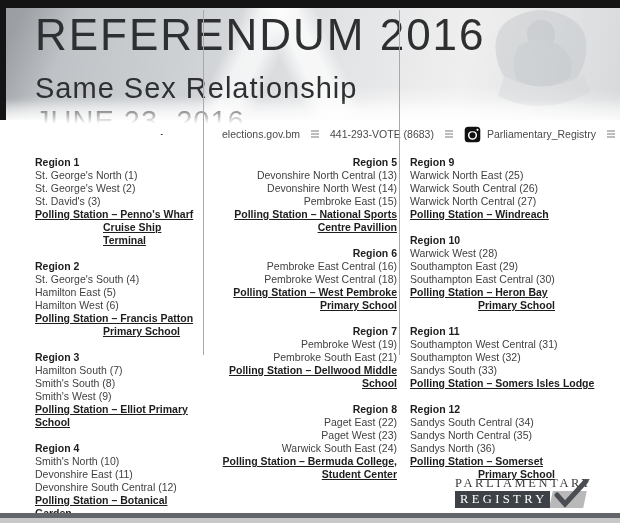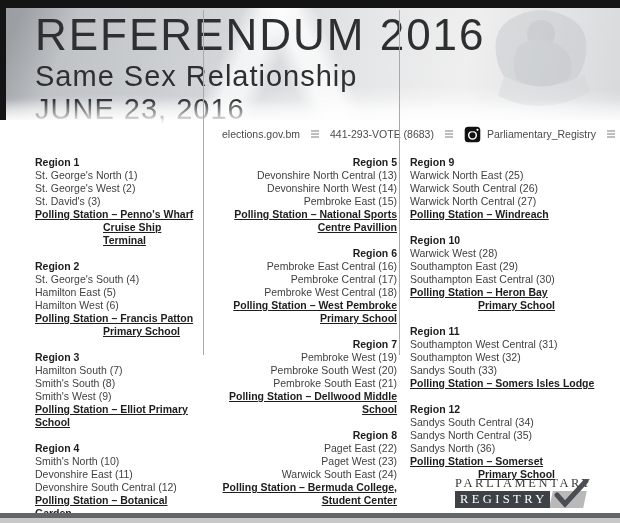--- a/index.html
+++ b/index.html
@@ -15,21 +15,21 @@
       linear-gradient(245deg, rgba(255,255,255,0) 46%, rgba(255,255,255,.75) 49%, rgba(255,255,255,.75) 52%, rgba(255,255,255,0) 55%),
       linear-gradient(295deg, rgba(255,255,255,0) 55%, rgba(255,255,255,.7) 58%, rgba(255,255,255,.7) 61%, rgba(255,255,255,0) 64%),
       linear-gradient(115deg, rgba(120,124,128,.45) 0 3%, rgba(255,255,255,0) 12%),
       linear-gradient(100deg,#b7bbbf 0%,#cdd0d3 28%,#e3e4e6 55%,#efefef 74%,#d7d9db 100%);
     border-left:6px solid #141414;box-sizing:border-box;}
   .header::after{content:"";position:absolute;left:0;right:0;bottom:-14px;height:34px;
     background:linear-gradient(rgba(255,255,255,0),#ffffff 70%);}
   .crest{position:absolute;right:6px;top:6px;opacity:.45;}
   .title-wrap{position:absolute;left:29px;top:12px;color:#2e2f31;}
   .title{font-size:44px;font-weight:200;letter-spacing:2px;line-height:46px;text-align:right;}
-  .subtitle{font-size:29px;font-weight:200;letter-spacing:1px;line-height:33px;margin-top:2px;}
+  .subtitle{font-size:29px;font-weight:200;letter-spacing:1px;line-height:33px;margin-top:14px;}
   .date{font-size:29px;font-weight:200;letter-spacing:1px;line-height:33px;}
 
   
   .contact{position:absolute;left:222px;top:124px;height:20px;display:flex;align-items:center;
     font-size:10.5px;color:#4a4a4a;white-space:nowrap;}
   .contact .sep{display:inline-block;width:8px;height:8px;margin:0 11px;
     background:linear-gradient(#bdbdbd 0 2px,#fff 2px 3px,#bdbdbd 3px 5px,#fff 5px 6px,#bdbdbd 6px 8px);}
   .contact .icon{width:17px;height:17px;margin-right:6px;flex:0 0 auto;}
 
   
@@ -142,29 +142,27 @@
         <div class="region-title">Region 5</div>
         <div class="line">Devonshire North Central (13)</div>
         <div class="line">Devonshire North West (14)</div>
         <div class="line">Pembroke East (15)</div>
         <div class="polling">Polling Station – National Sports</div>
         <div class="polling indent">Centre Pavillion</div>
       </div>
       <div class="region">
         <div class="region-title">Region 6</div>
         <div class="line">Pembroke East Central (16)</div>
-        <div class="line">Pembroke Central (17)</div>
         <div class="line">Pembroke West Central (18)</div>
         <div class="polling">Polling Station – West Pembroke</div>
         <div class="polling indent">Primary School</div>
       </div>
       <div class="region">
         <div class="region-title">Region 7</div>
         <div class="line">Pembroke West (19)</div>
-        <div class="line">Pembroke South West (20)</div>
         <div class="line">Pembroke South East (21)</div>
         <div class="polling">Polling Station – Dellwood Middle School</div>
         <div class="polling indent"></div>
       </div>
       <div class="region">
         <div class="region-title">Region 8</div>
         <div class="line">Paget East (22)</div>
         <div class="line">Paget West (23)</div>
         <div class="line">Warwick South East (24)</div>
         <div class="polling">Polling Station – Bermuda College,</div>

